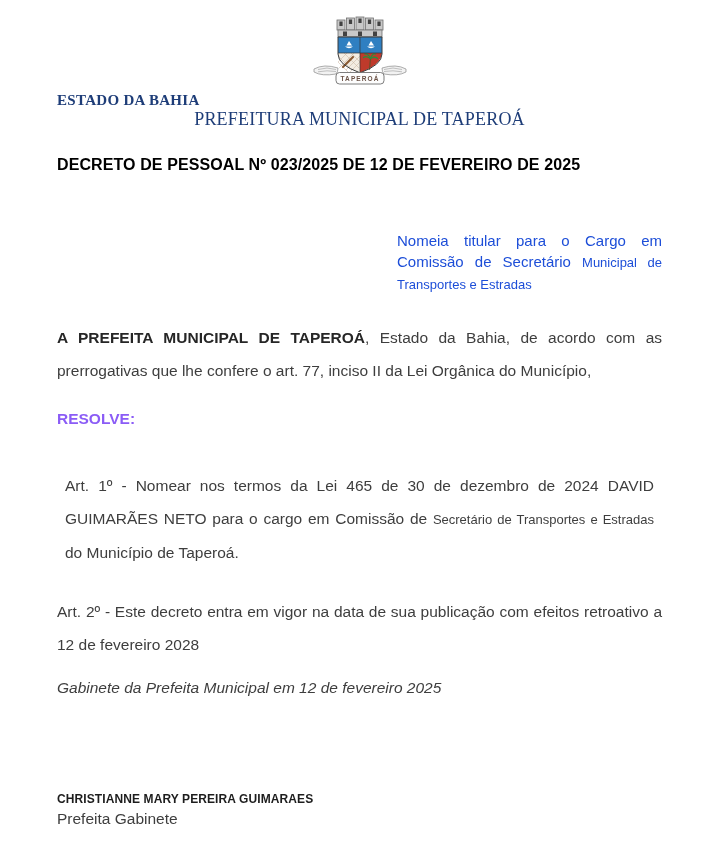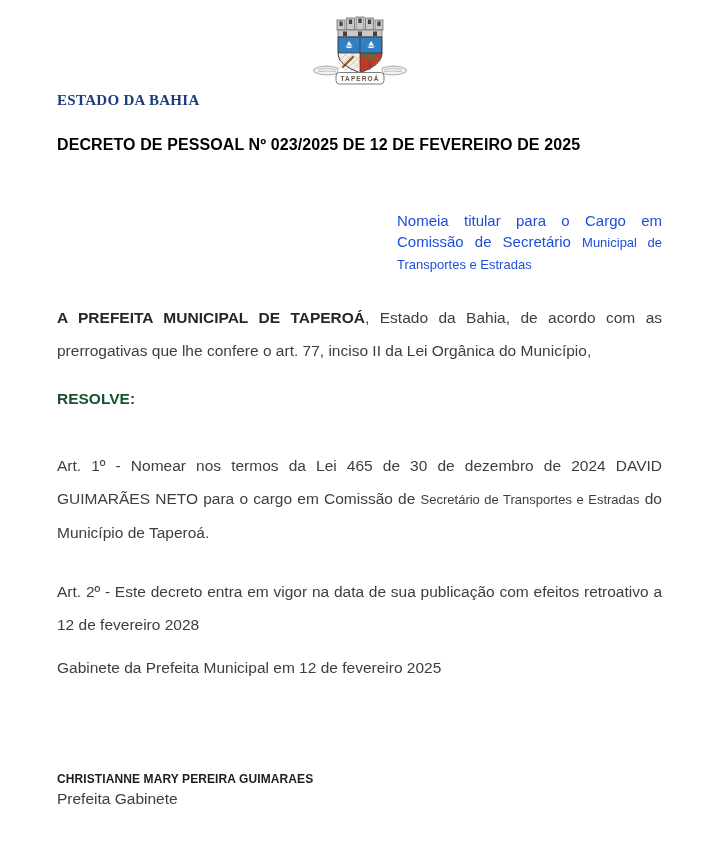--- a/index.html
+++ b/index.html
@@ -71,33 +71,34 @@
     text-align: justify;
     font-size: 15.5px;
     line-height: 33px;
   }
   .preamble strong { color: #262626; }
   .resolve {
     margin: 15px 0 0;
     font-size: 15.5px;
     font-weight: bold;
     line-height: 33px;
-    color: #14532d;
+    color: #8b5cf6;
   }
   .article {
     text-align: justify;
     font-size: 15.5px;
     line-height: 33px;
   }
-  .art1 { margin: 34px 0 0; }
+  .art1 { margin: 34px 8px 0; }
   .art2 { margin: 26px 0 0; }
   .issuance {
     margin: 16px 0 0;
     font-size: 15.5px;
     line-height: 21px;
+    font-style: italic;
   }
   .signature { margin-top: 92px; }
   .sig-name {
     font-size: 12px;
     font-weight: bold;
     line-height: 19px;
     color: #1d1d1d;
     letter-spacing: 0.1px;
   }
   .sig-role {
@@ -200,20 +201,21 @@
         <path class="shield-outline" d="M26 29 H70 V46 Q70 57 48 64.8 Q26 57 26 46 Z"></path>
       </g>
 
       <g>
         <rect class="ribbon" x="24" y="64.5" width="48" height="11.5" rx="3.5"></rect>
         <text class="ribbon-text" x="48" y="73" text-anchor="middle">TAPEROÁ</text>
       </g>
     </svg>
 
     <div class="state-line">ESTADO DA BAHIA</div>
+    <div class="muni-line">PREFEITURA MUNICIPAL DE TAPEROÁ</div>
   </header>
 
   <main>
 
     <h1 class="decree-title">DECRETO DE PESSOAL Nº 023/2025 DE 12 DE FEVEREIRO DE 2025</h1>
 
     <p class="ementa"><span>Nomeia titular para o Cargo em Comissão de Secretário </span><span class="small-run">Municipal de Transportes e Estradas</span></p>
 
     <p class="preamble"><strong>A PREFEITA MUNICIPAL DE TAPEROÁ</strong><span>, Estado da Bahia, de acordo com as prerrogativas que lhe confere o art. 77, inciso II da Lei Orgânica do Município,</span></p>
 

